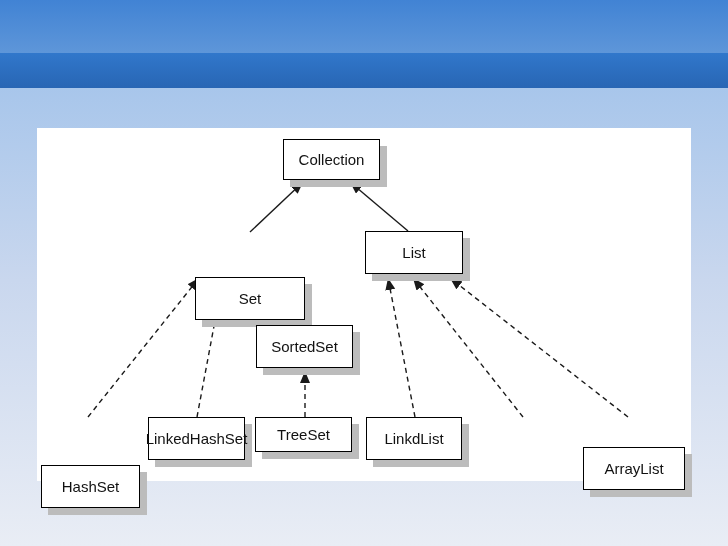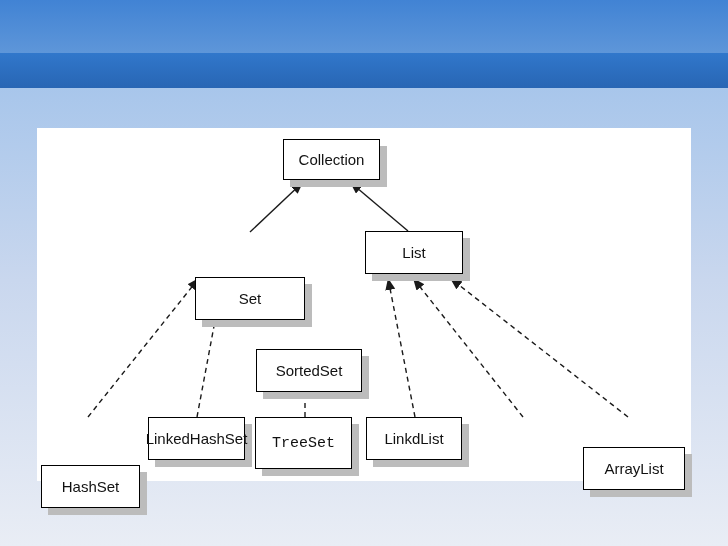--- a/index.html
+++ b/index.html
@@ -42,24 +42,24 @@
     border: 1.5px solid #000000;
     box-shadow: 7px 7px 0 #bcbcbc;
     display: flex; align-items: center; justify-content: center;
     font-size: 15px; color: #111111;
     white-space: nowrap;
   }
 
   .n-collection    { left: 246px; top: 11px;  width: 97px;  height: 41px; }
   .n-set           { left: 158px; top: 104px; width: 110px;  height: 43px; margin-top: 45px; }
   .n-list          { left: 328px; top: 103px; width: 98px;  height: 43px; text-align: center; }
-  .n-sortedset     { left: 219px; top: 197px; width: 106px;  height: 43px; margin-top: 24px; }
+  .n-sortedset     { left: 219px; top: 197px; width: 97px;  height: 43px; }
   .n-hashset       { left: 4px;   top: 289px; width: 99px;  height: 43px; margin-top: 48px; }
   .n-linkedhashset { left: 111px; top: 289px; width: 97px;  height: 43px; text-align: right; }
-  .n-treeset       { left: 218px; top: 289px; width: 97px;  height: 52px; font-family: Liberation Mono, monospace; }
+  .n-treeset       { left: 218px; top: 289px; width: 97px;  height: 35px; }
   .n-linkdlist     { left: 329px; top: 289px; width: 96px;  height: 43px; }
   .n-vector        { left: 435px; top: 289px; width: 101px; height: 43px; }
   .n-arraylist     { left: 546px; top: 289px; width: 102px; height: 43px; margin-top: 30px; }
 
   .edge-solid  { stroke: #1a1a1a; stroke-width: 1.4; fill: none; }
   .edge-dashed { stroke: #1a1a1a; stroke-width: 1.4; fill: none; stroke-dasharray: 5 4; }
 </style>
 </head>
 <body>
 

